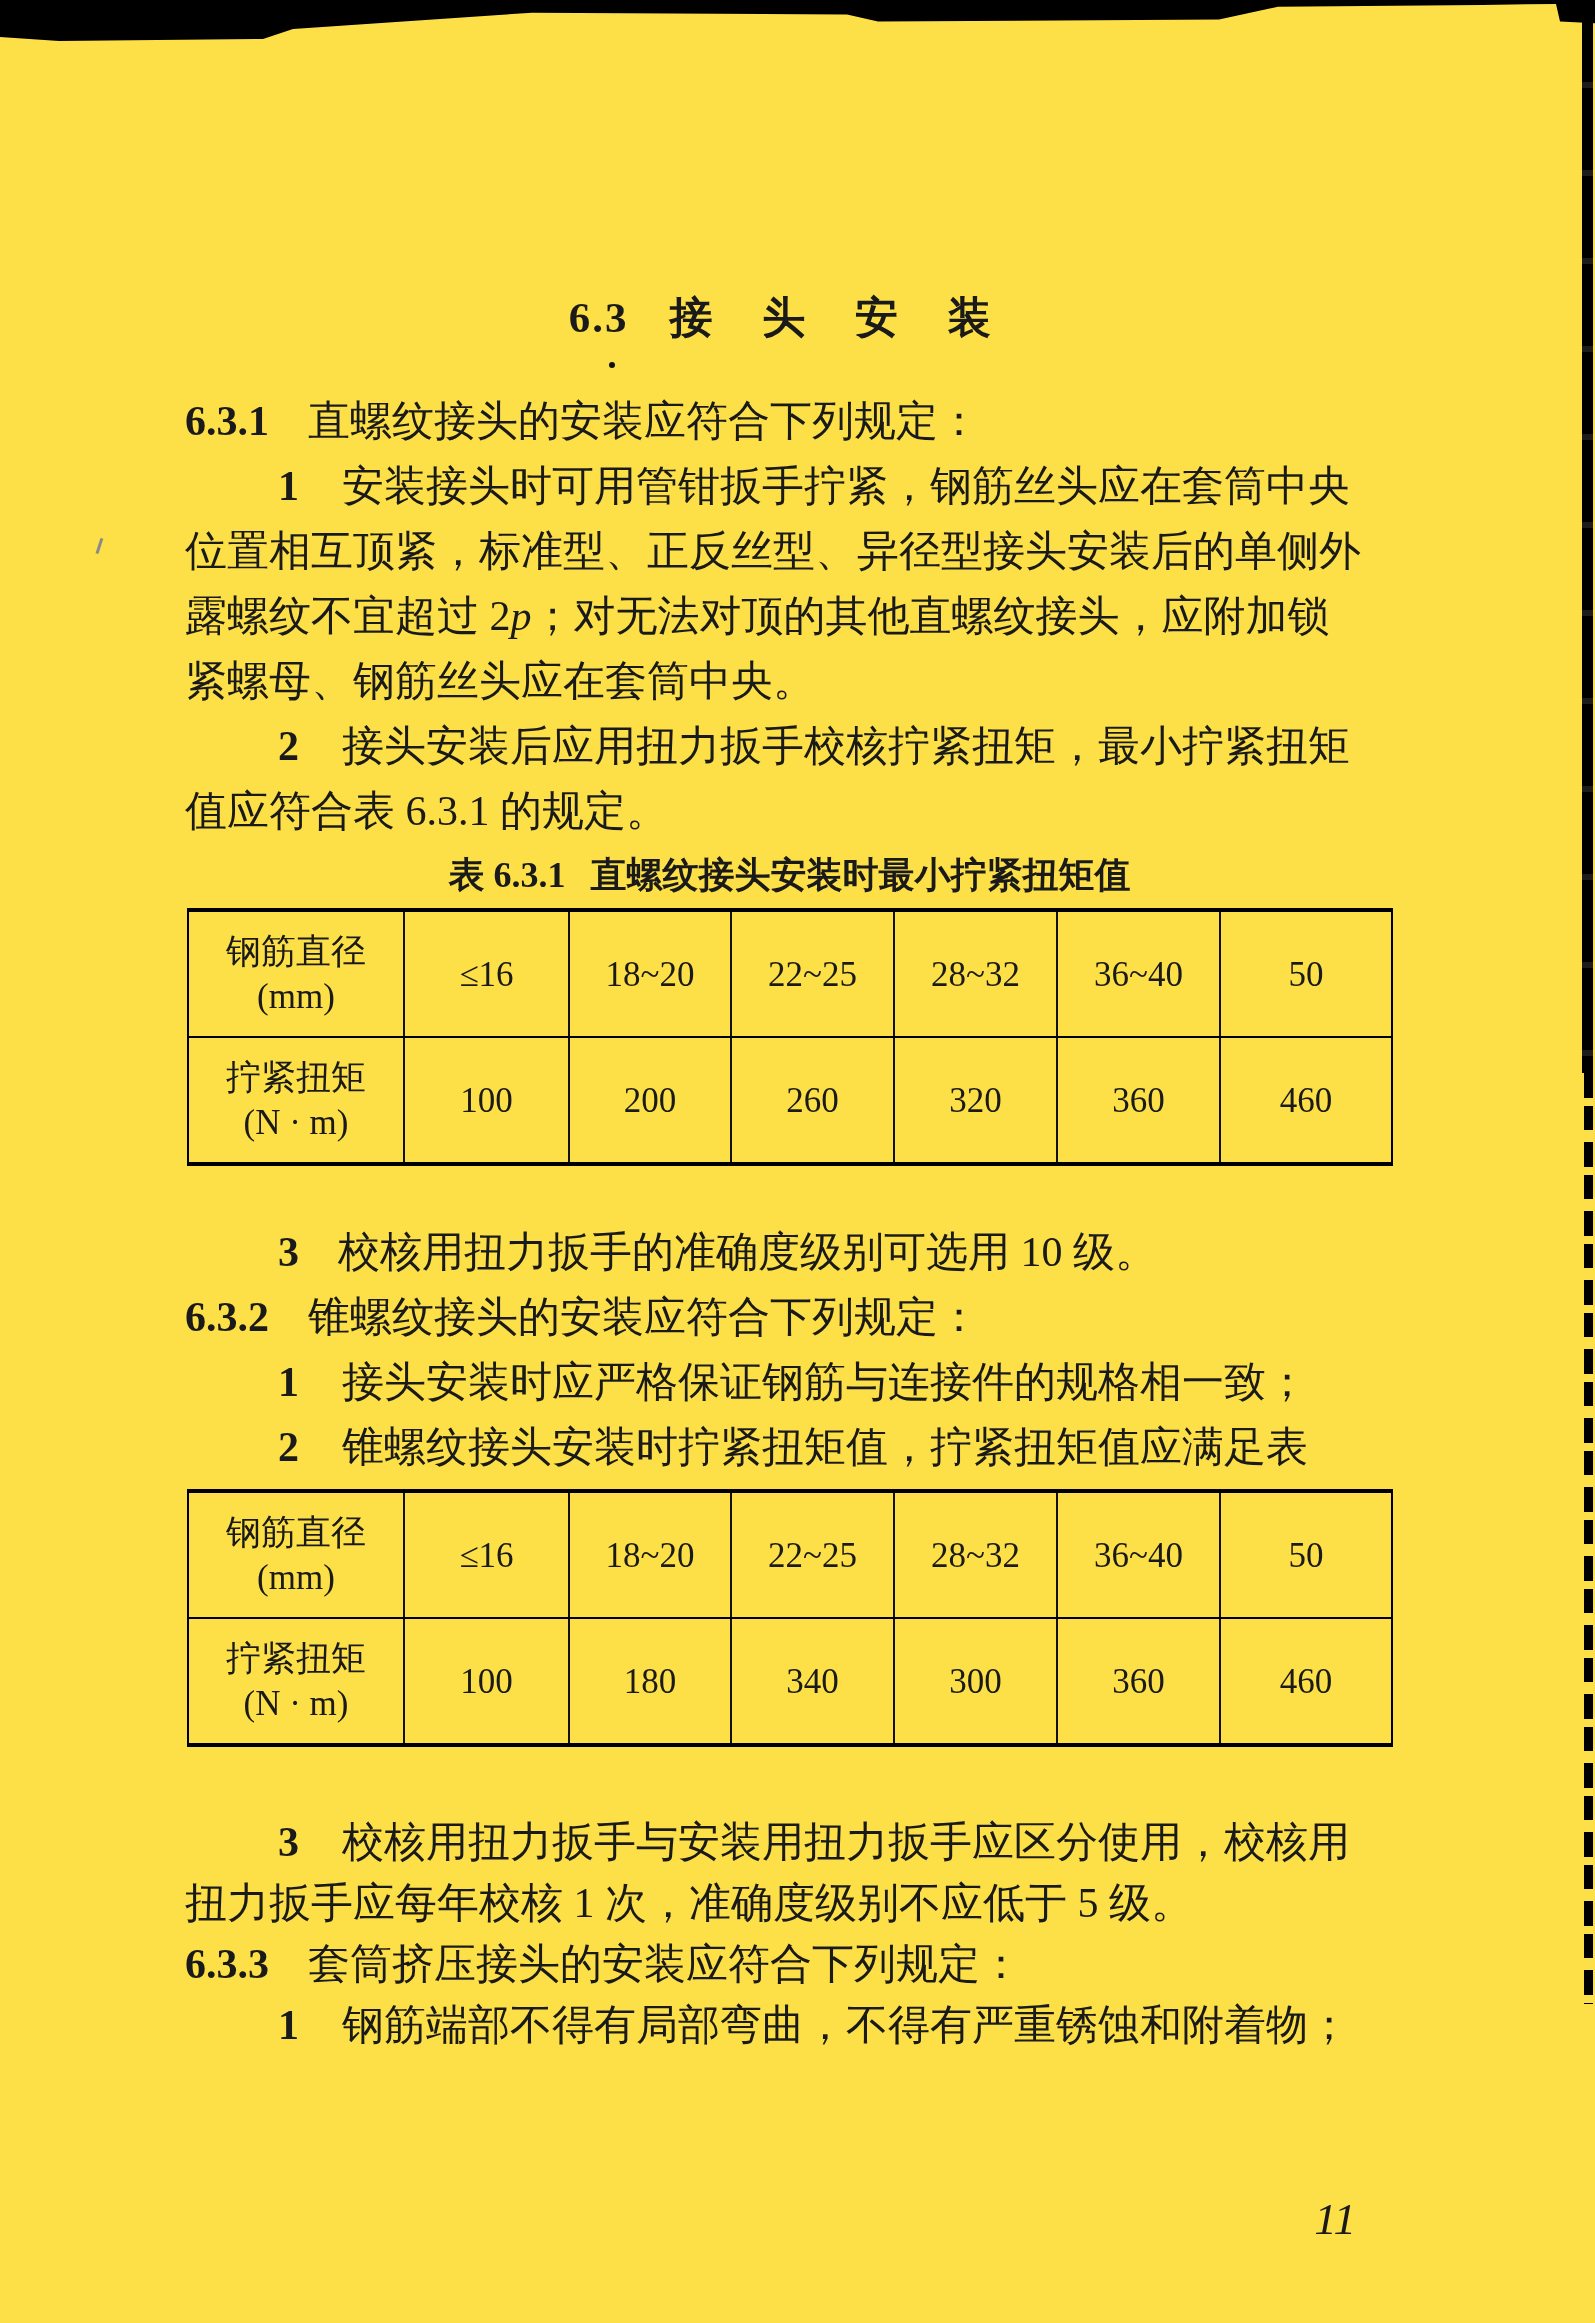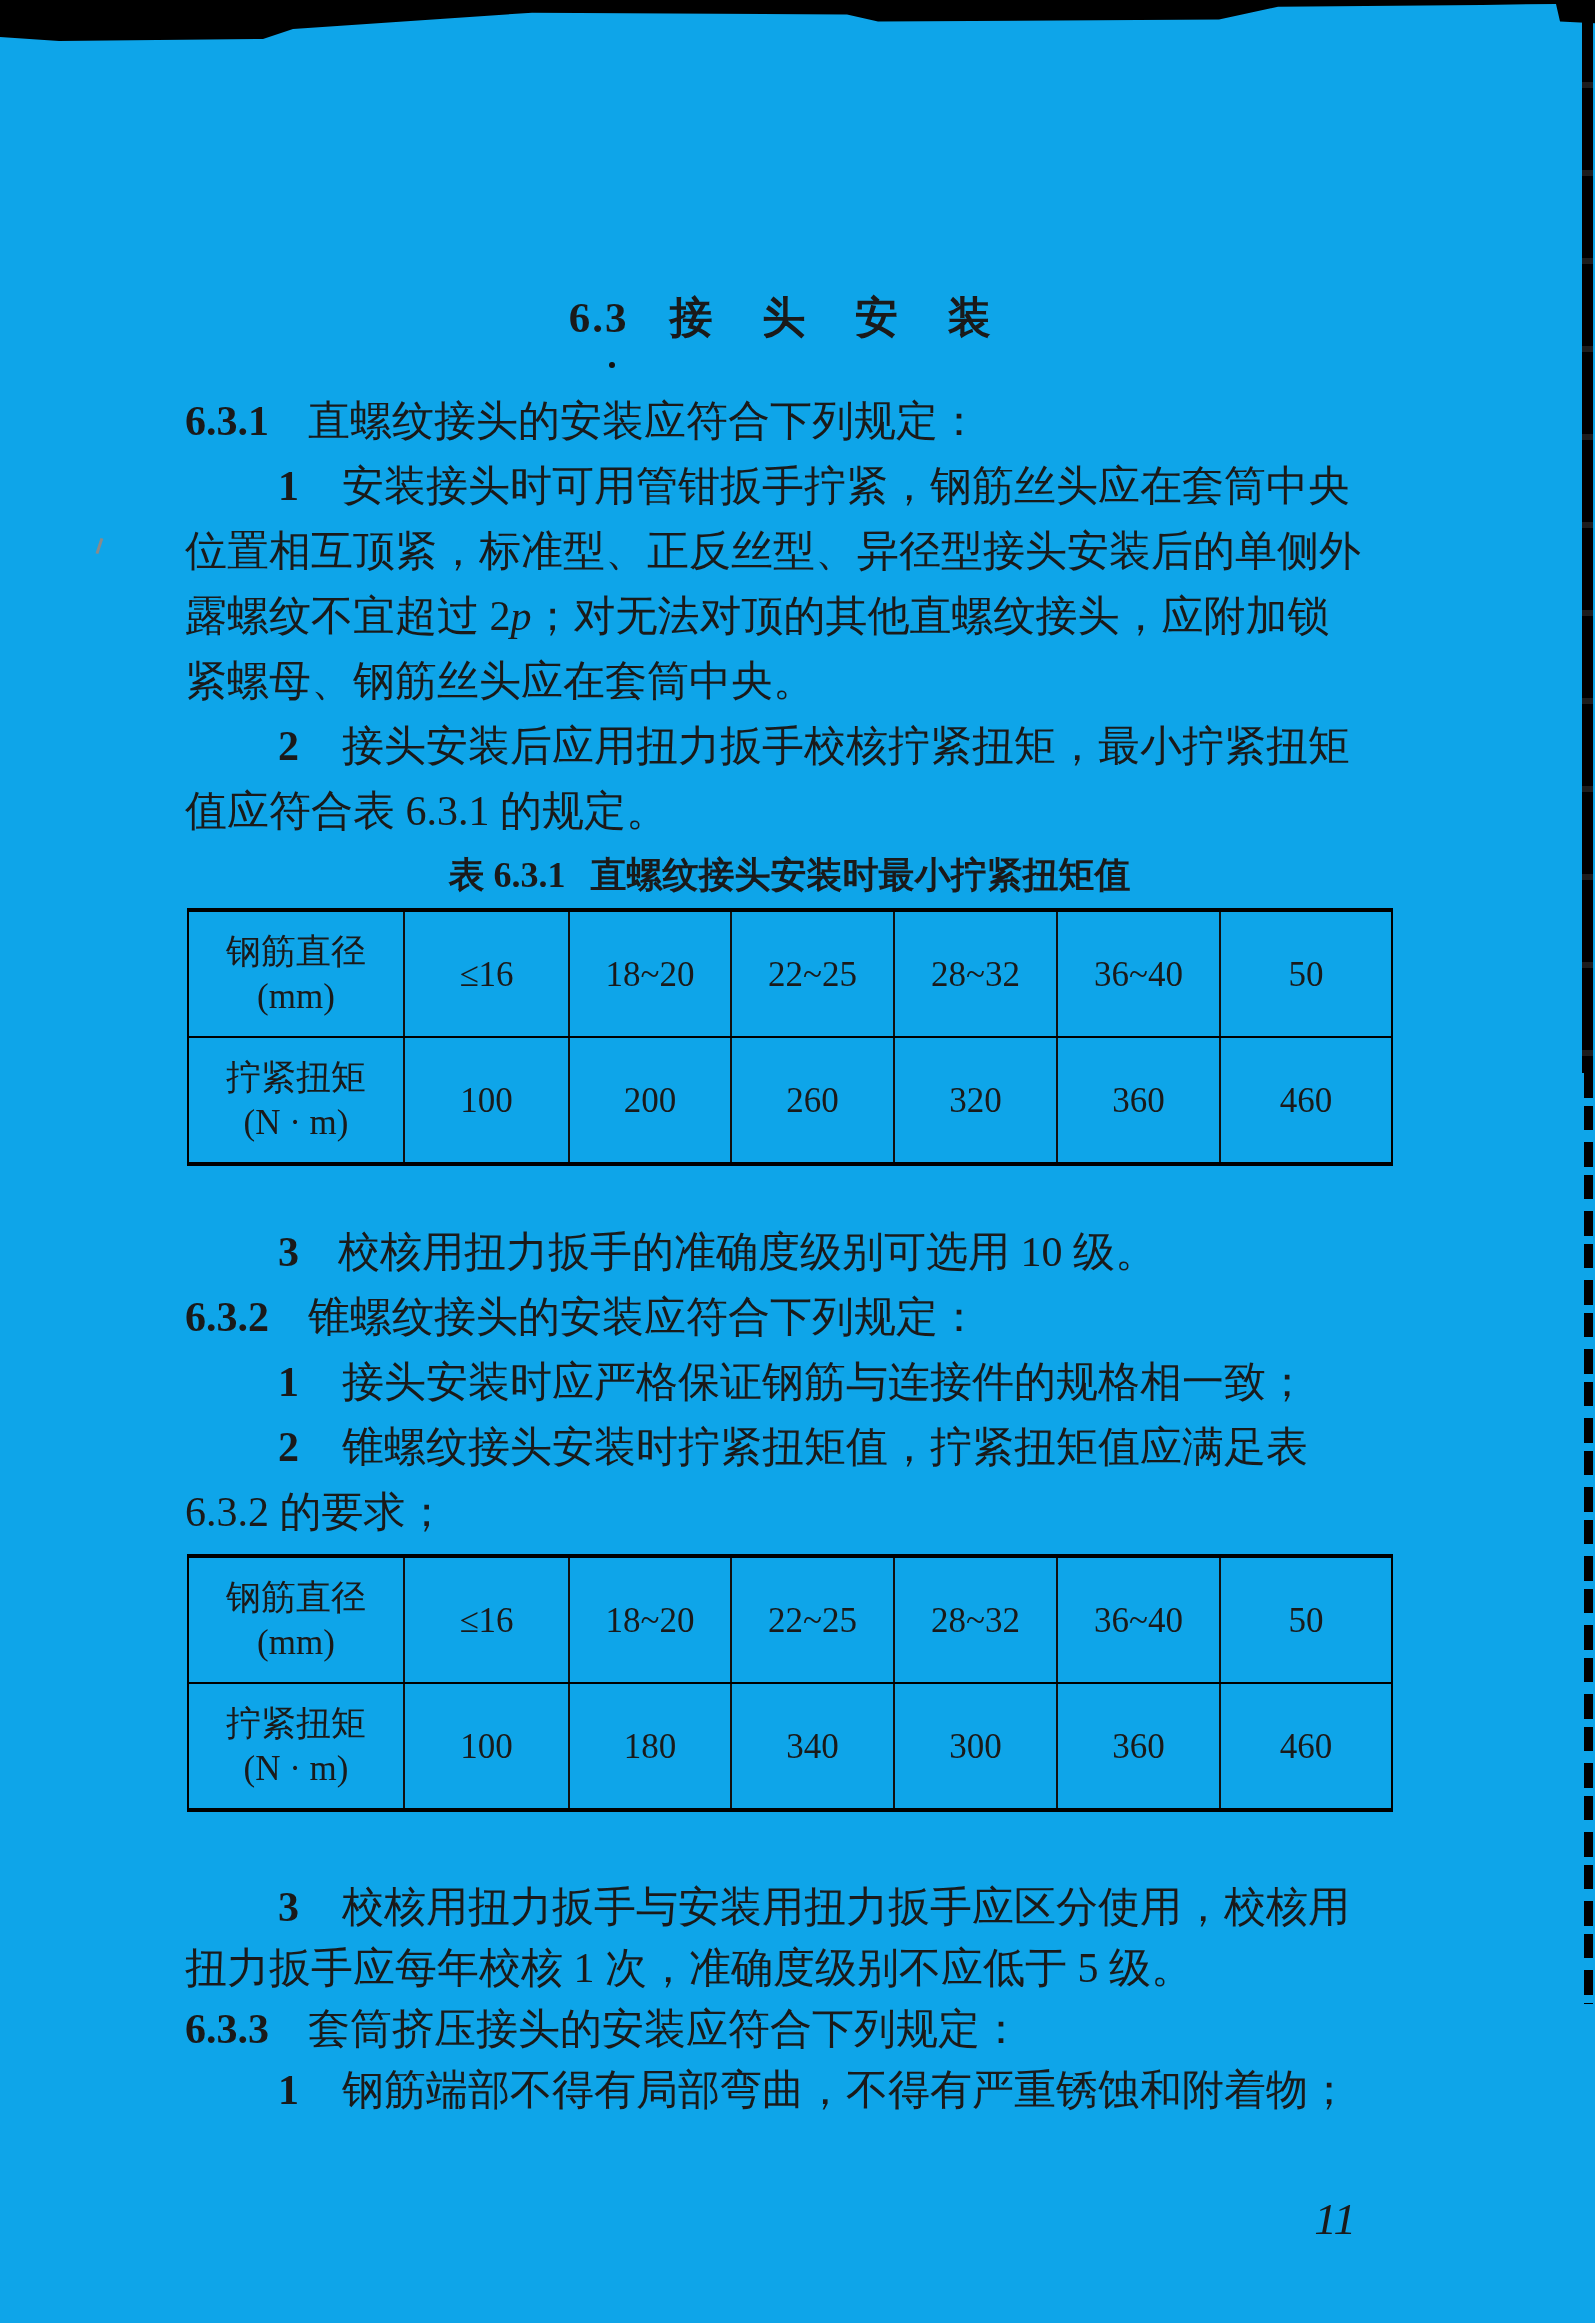--- a/index.html
+++ b/index.html
@@ -1,19 +1,19 @@
 <!DOCTYPE html>
 <html><head>
 <meta charset="utf-8">
 <style>
   html,body{margin:0;padding:0;background:#e8e8e8;}
   .page{
     position:relative;
     width:1596px;height:2323px;
-    background:#0ea5e9;
+    background:#fde047;
     overflow:hidden;
     font-family:"Liberation Serif","DejaVu Serif",serif;
     color:#1a1a1a;
   }
   
   .artifact-top{
     position:absolute;left:0;top:0;width:1596px;height:47px;background:#000;
     clip-path:polygon(0 0,1596px 0,1596px 23.4px,1560px 21.5px,1556px 3.9px,1482px 4.9px,
       1278px 6.8px,1219px 19.5px,878px 21.5px,847px 14.6px,532px 12.7px,293px 29px,
       263px 39px,59px 41px,0 37px);
@@ -155,21 +155,20 @@
       </table>
 
     <p class="line" style="margin-top:54px"><span class="num" style="padding-left:93px">3</span><span>校核用扭力扳手的准确度级别可选用 10 级。</span></p>
 
     <p class="line"><span class="num">6.3.2</span><span>锥螺纹接头的安装应符合下列规定：</span></p>
 
     <p class="line item"><span class="num">1</span><span>接头安装时应严格保证钢筋与连接件的规格相一致；</span></p>
 
     <p class="line item"><span class="num">2</span><span>锥螺纹接头安装时拧紧扭矩值，拧紧扭矩值应满足表</span></p>
 
-    <p class="line"><span>6.3.2 的要求；</span></p>
 
 
     <table class="torque second">
       <colgroup>
         <col style="width:216px">
           <col style="width:165px">
           <col style="width:162px">
         <col style="width:163px">
           <col style="width:163px">
           <col style="width:163px">

